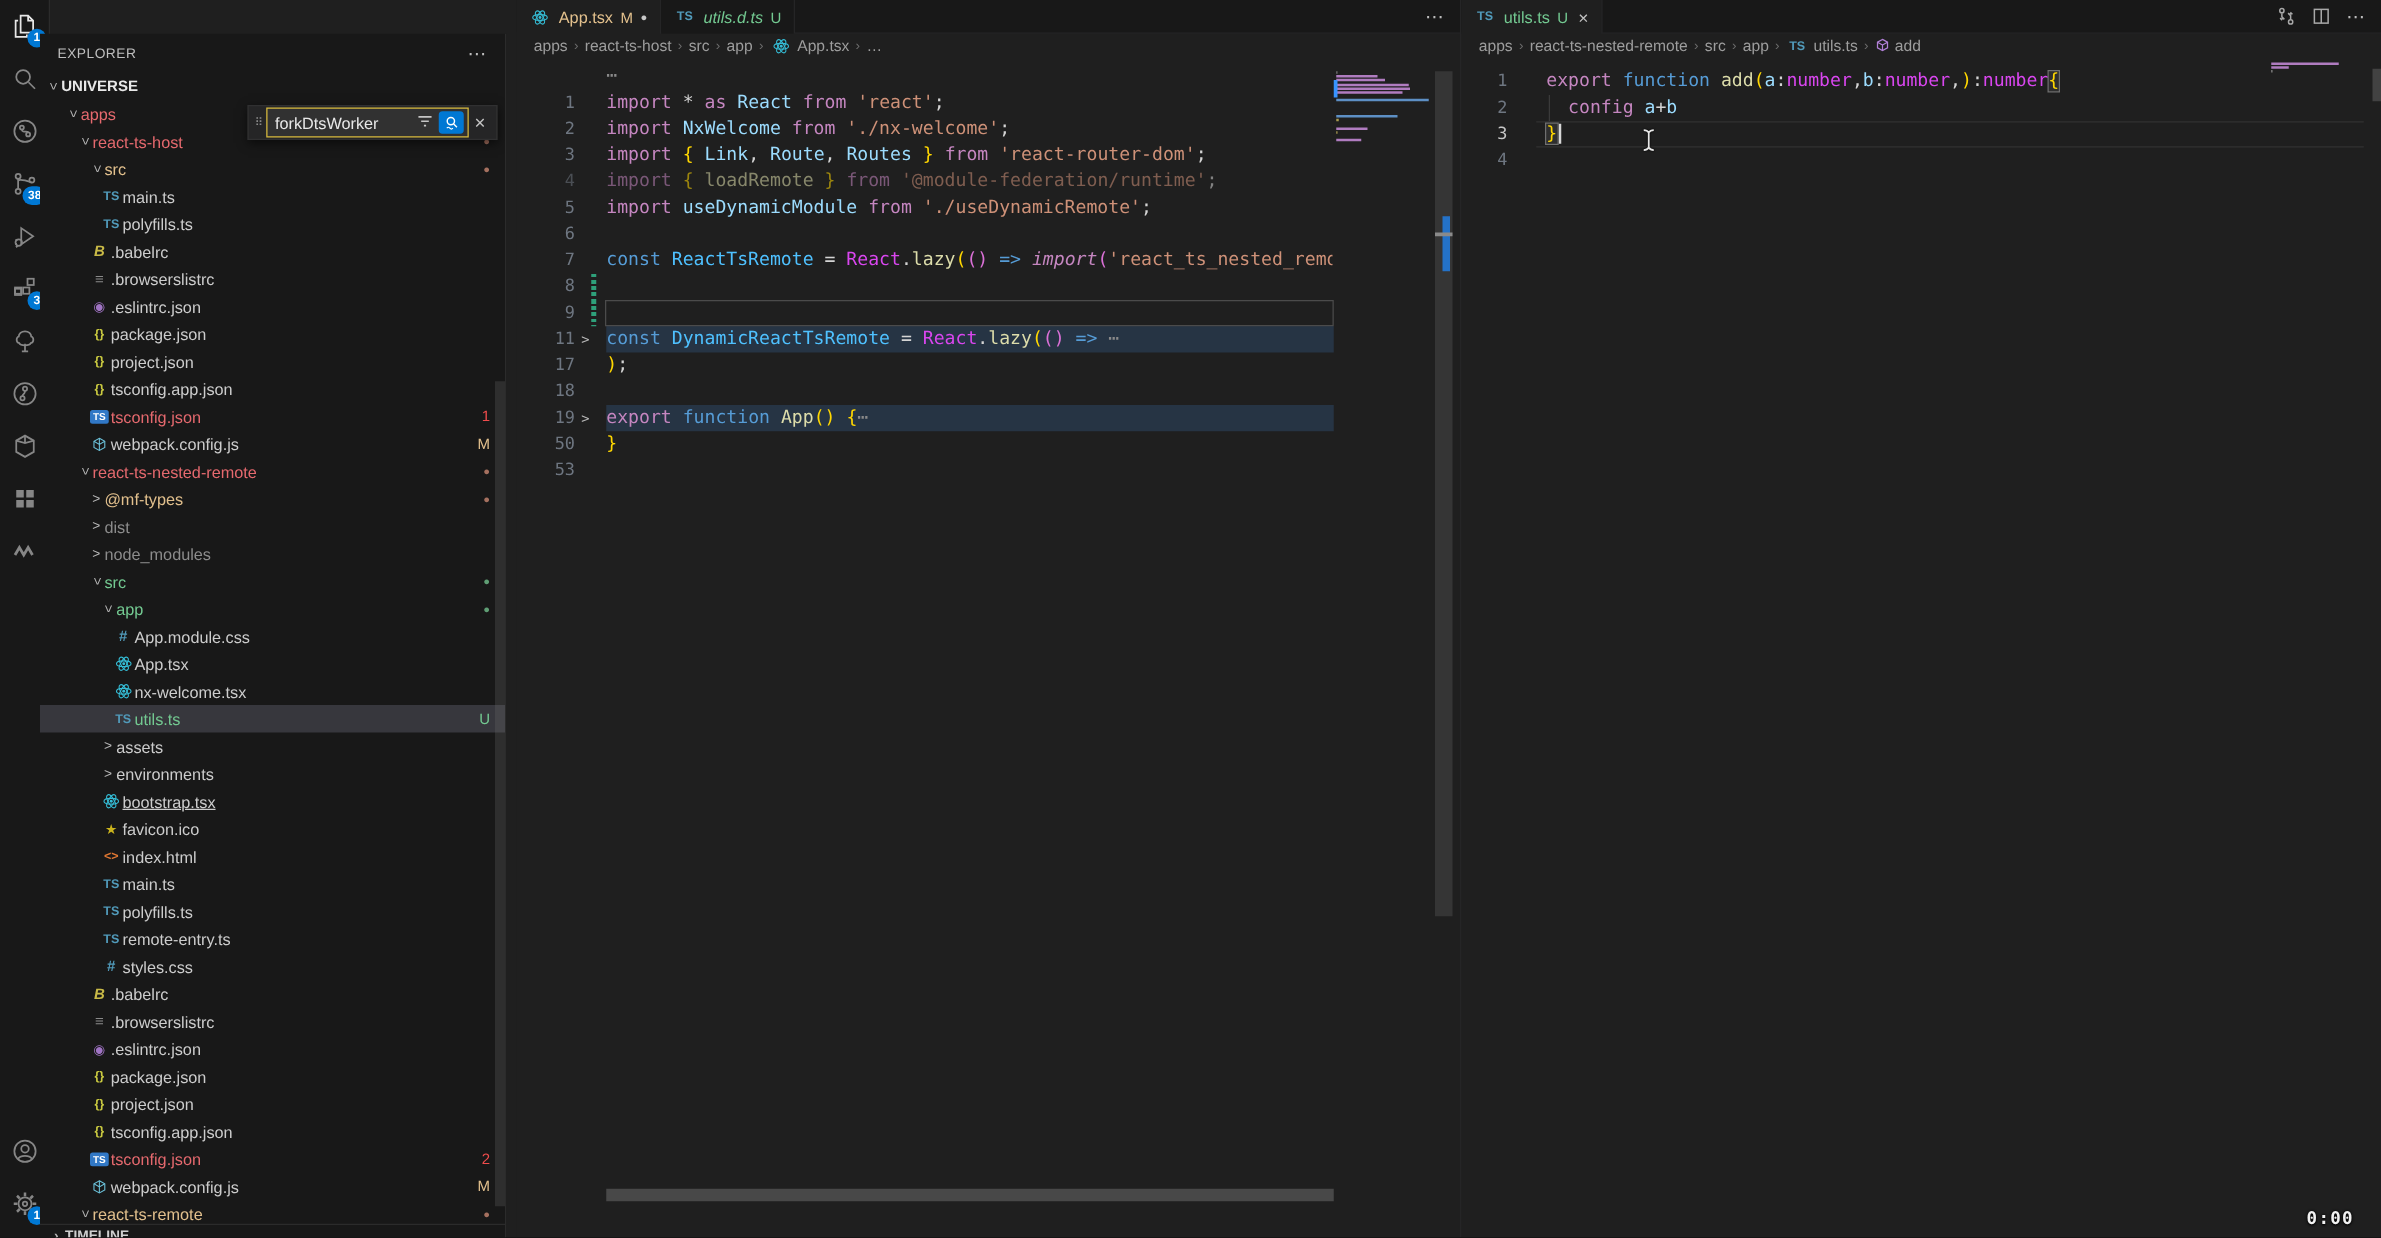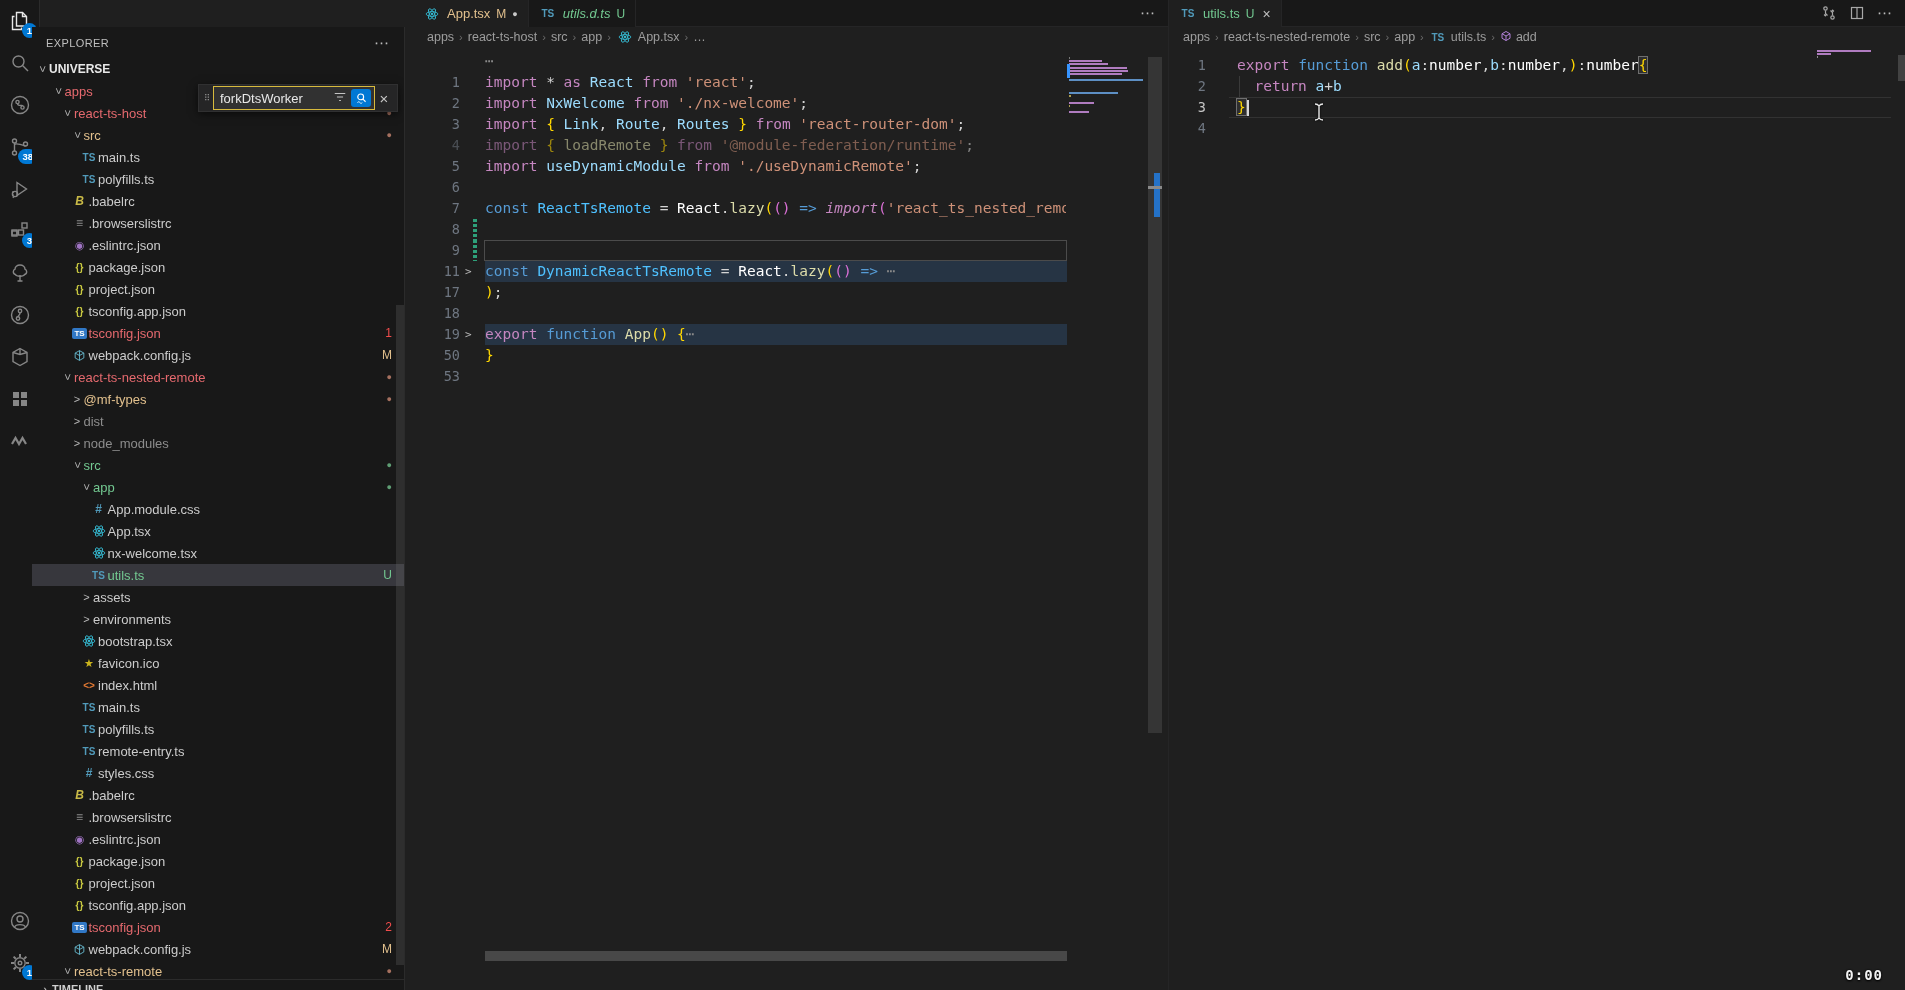--- a/index.html
+++ b/index.html
@@ -75,21 +75,21 @@
   .g2 .ctext { left:68px; }
   .g1 .hlbg { position:absolute; left:72px; width:582px; top:0; height:21px; background:rgba(56,109,166,.28); }
   .g1 .linebox { position:absolute; left:71px; width:583px; top:0; height:21px; border:1px solid #4b4b4b; }
   .gitadd { position:absolute; left:60px; top:0; width:4px; height:21px;
     background:repeating-linear-gradient(to bottom,#2ea07a 0 3px, transparent 3px 5px); }
   .curline { position:absolute; left:60px; right:14px; top:0; height:21px; border-top:1px solid #323232; border-bottom:1px solid #323232; }
   .indent-guide { position:absolute; left:70px; top:0; width:1px; height:21px; background:#3a3a3a; }
   .caret { display:inline-block; width:2px; height:16px; background:#d7d7d7; vertical-align:middle; margin-left:1px; }
   .tk-kw { color:#c586c0; } .tk-kwi { color:#c586c0; font-style:italic; }
   .tk-st { color:#569cd6; } .tk-var { color:#9cdcfe; } .tk-cv { color:#4fc1ff; }
-  .tk-cls { color:#ffffff; } .tk-fn { color:#dcdcaa; } .tk-str { color:#ce9178; }
+  .tk-cls { color:#d946ef; } .tk-fn { color:#dcdcaa; } .tk-str { color:#ce9178; }
   .tk-pl { color:#d4d4d4; } .tk-b1 { color:#ffd700; } .tk-b2 { color:#da70d6; }
   .tk-fold { color:#8a8a8a; }
   .tk-b1m { color:#ffd700; outline:1px solid #6f6f6f; background:rgba(90,90,90,.25); }
   .code-line.dim { opacity:.55; }
   
   .minimap { position:absolute; }
   .mm-bar { position:absolute; height:2px; }
   #g1-minimap { left:654px; top:57px; width:84px; }
   #g1-mm-mod { position:absolute; left:654px; top:64px; width:3px; height:14px; background:#3794ff; }
   #g1-vscroll { position:absolute; left:735px; top:57px; width:14px; height:676px; background:rgba(121,121,121,.25); }
@@ -334,21 +334,21 @@
           <span class="tbadge b-unt">U</span>
         </div>
         <div class="trow" style="padding-left: 48px;">
           <span class="chev">&gt;</span>
           <span class="tlabel c-norm">assets</span>
         </div>
         <div class="trow" style="padding-left: 48px;">
           <span class="chev">&gt;</span>
           <span class="tlabel c-norm">environments</span>
         </div>
-        <div class="trow" style="padding-left: 48px;">
+        <div class="trow" style="padding-left: 48px; text-decoration: underline;">
           <span class="fi"><svg width="14" height="14" viewBox="0 0 24 24" fill="none" stroke="#35bdd6" stroke-width="1.5">
               <circle cx="12" cy="12" r="2" fill="#35bdd6" stroke="none"></circle>
               <ellipse cx="12" cy="12" rx="10" ry="4"></ellipse>
               <ellipse cx="12" cy="12" rx="10" ry="4" transform="rotate(60 12 12)"></ellipse>
               <ellipse cx="12" cy="12" rx="10" ry="4" transform="rotate(120 12 12)"></ellipse>
             </svg></span>
           <span class="tlabel c-norm">bootstrap.tsx</span>
         </div>
         <div class="trow" style="padding-left: 48px;">
           <span class="fi" style="color: rgb(203, 180, 29); font-size: 11px; font-weight: normal;">★</span>
@@ -594,21 +594,21 @@
         <span class="bc-item">
           <span><svg width="12" height="12" viewBox="0 0 24 24" fill="none" stroke="#b180d7" stroke-width="2">
               <path d="M12 3l8 4.5v9L12 21l-8-4.5v-9z"></path>
               <path d="M12 12l8-4.5M12 12L4 7.5M12 12v9"></path>
             </svg></span>
           <span>add</span>
         </span>
       </div>
     <div class="codewrap g2" style="padding-top:8px">
         <div class="code-line"><span class="gut">1</span><span class="ctext"><span class="tk-kw">export</span><span class="tk-pl"> </span><span class="tk-st">function</span><span class="tk-pl"> </span><span class="tk-fn">add</span><span class="tk-b1">(</span><span class="tk-var">a</span><span class="tk-pl">:</span><span class="tk-cls">number</span><span class="tk-pl">,</span><span class="tk-var">b</span><span class="tk-pl">:</span><span class="tk-cls">number</span><span class="tk-pl">,</span><span class="tk-b1">)</span><span class="tk-pl">:</span><span class="tk-cls">number</span><span class="tk-b1m">{</span></span></div>
-        <div class="code-line"><span class="indent-guide"></span><span class="gut">2</span><span class="ctext"><span class="tk-pl">  </span><span class="tk-kw">return</span><span class="tk-pl"> </span><span class="tk-var">a</span><span class="tk-pl">+</span><span class="tk-var">b</span></span></div>
+        <div class="code-line"><span class="indent-guide"></span><span class="gut">2</span><span class="ctext"><span class="tk-pl">  </span><span class="tk-kw">config</span><span class="tk-pl"> </span><span class="tk-var">a</span><span class="tk-pl">+</span><span class="tk-var">b</span></span></div>
         <div class="code-line"><span class="curline"></span><span class="gut" style="color: rgb(198, 198, 198);">3</span><span class="ctext"><span class="tk-b1m">}</span><span class="caret"></span></span></div>
         <div class="code-line"><span class="gut">4</span><span class="ctext"></span></div>
       </div>
     <div id="g2-minimap" class="minimap">
         <div class="mm-bar" style="top: 0px; left: 2px; width: 54.05px; background: rgb(176, 124, 192);"></div>
         <div class="mm-bar" style="top: 3.2px; left: 2px; width: 13.8px; background: rgb(176, 124, 192);"></div>
         <div class="mm-bar" style="top: 6.4px; left: 2px; width: 1.15px; background: rgb(138, 138, 138);"></div>
       </div>
     <div id="g2-vscroll"></div>
   </div>

